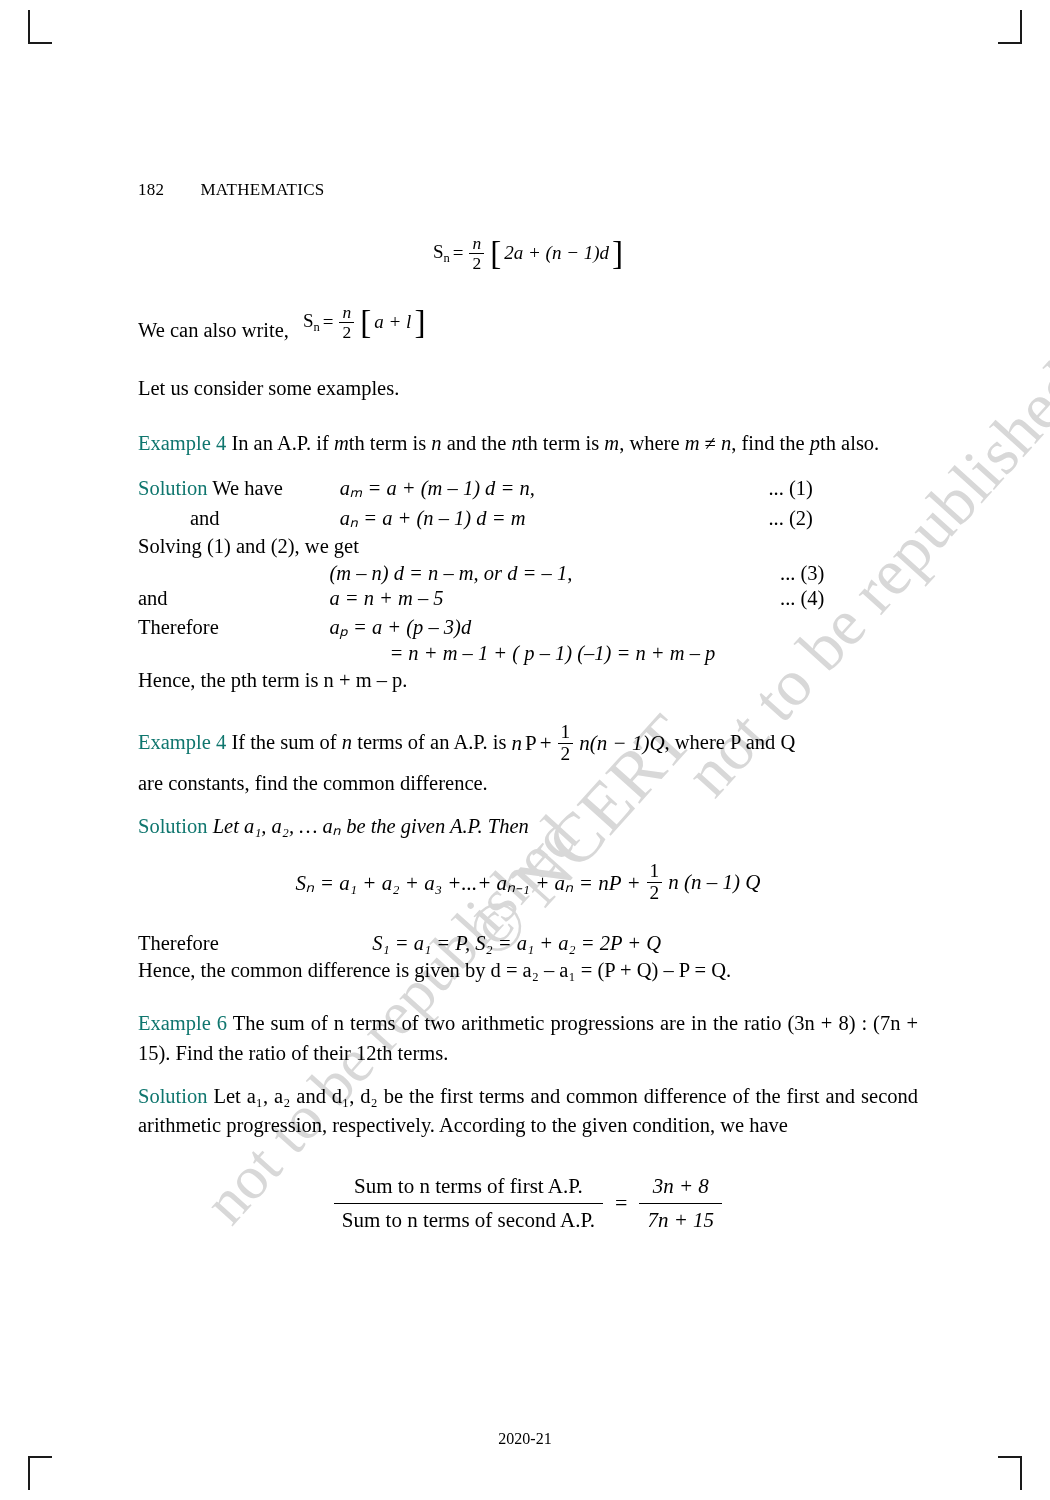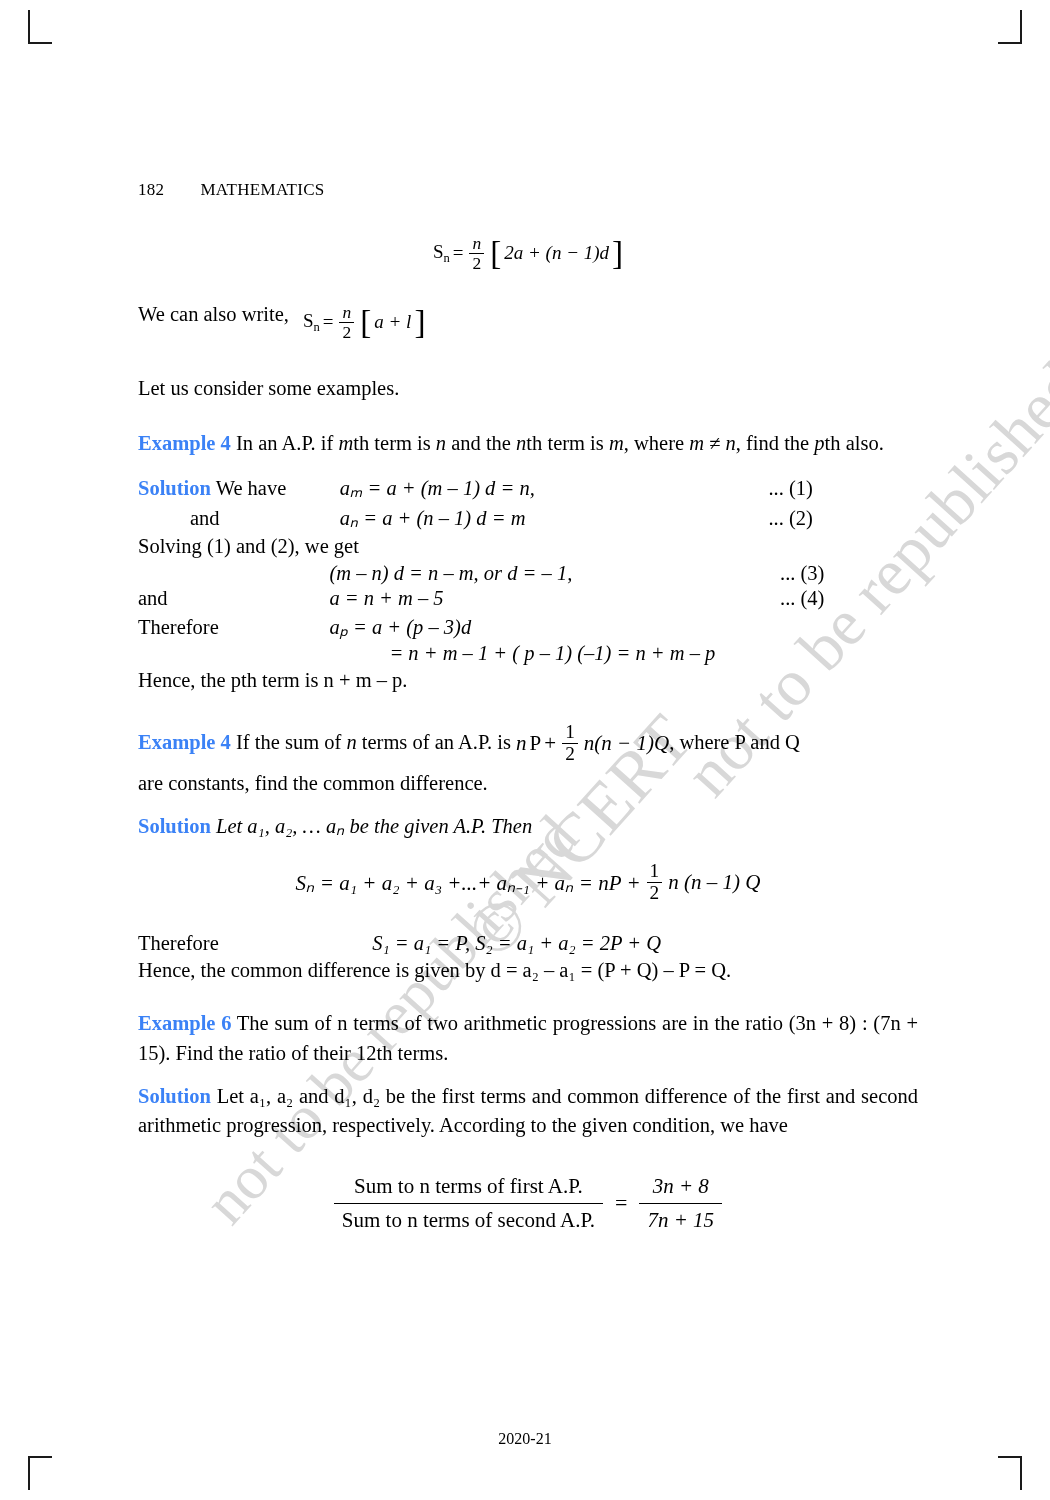--- a/index.html
+++ b/index.html
@@ -70,21 +70,21 @@
     z-index: 10;
   }
 
   .hdr {
     font-size: 17px;
     letter-spacing: 0.3px;
     margin-bottom: 34px;
   }
   .hdr .pnum { margin-right: 36px; }
 
-  .blue { color: #3b82f6; font-weight: bold; }
+  .blue { color: #0f766e; font-weight: normal; }
 
   p.para {
     font-size: 20.5px;
     line-height: 1.42;
     margin: 0 0 14px 0;
     text-align: justify;
   }
   .it { font-style: italic; }
   .subn { font-size: 0.66em; vertical-align: -0.32em; font-style: normal; }
 
@@ -109,21 +109,21 @@
     margin: 0 3px;
     font-size: 0.92em;
   }
   .frac .num { padding: 0 3px; line-height: 1.08; }
   .frac .den { padding: 0 3px; line-height: 1.08; border-top: 1.3px solid #000; }
   .bigbr { font-size: 1.75em; font-weight: 300; line-height: 0.8; }
 
   .inline-line {
     font-size: 20.5px;
     display: flex;
-    align-items: flex-start;
+    align-items: flex-end;
     margin: 6px 0 32px 0;
   }
 
   .indent-para {
     margin-left: 52px;
     font-size: 20.5px;
   }
 
   
   .eqtable { width: 100%; font-size: 20.5px; border-collapse: collapse; }

